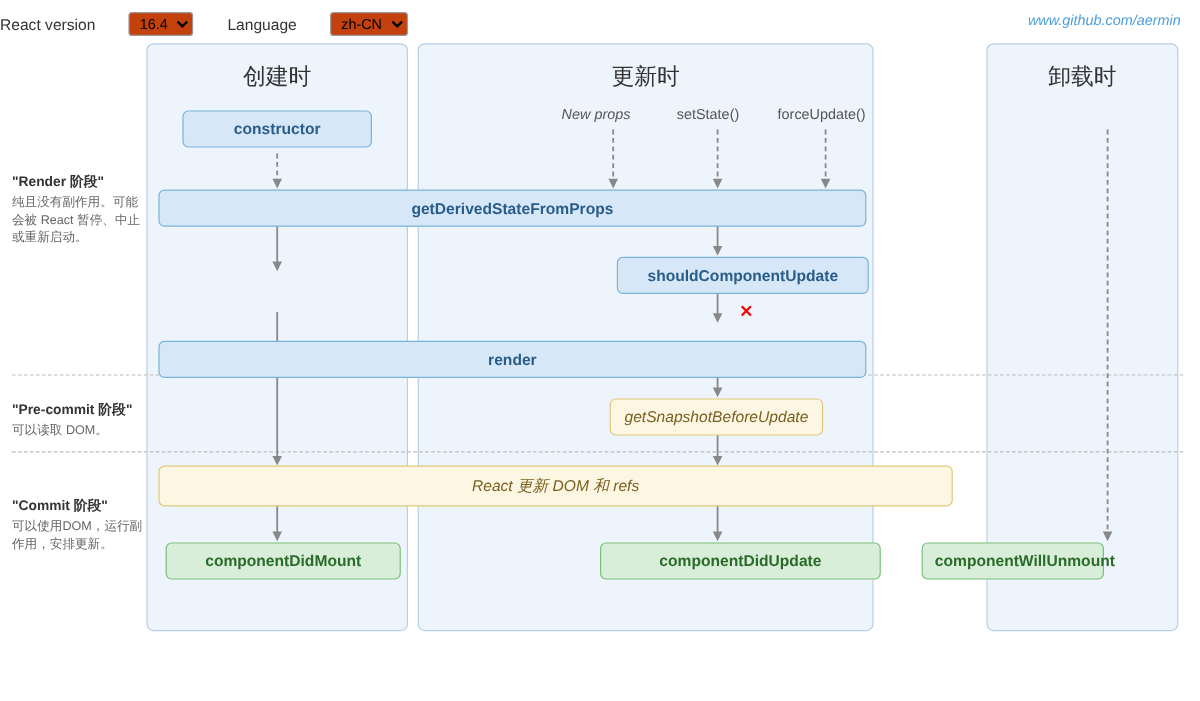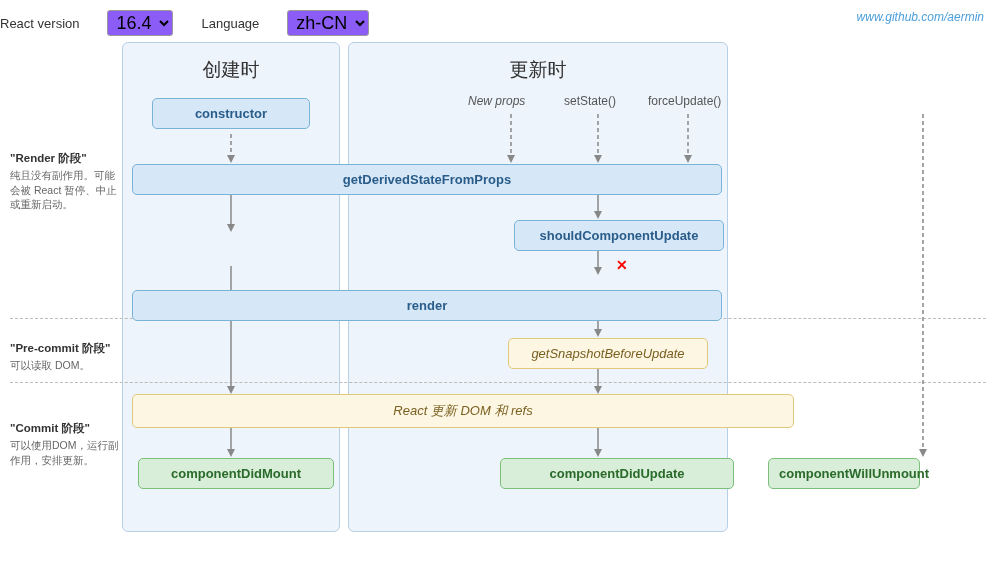--- a/index.html
+++ b/index.html
@@ -18,22 +18,22 @@
       justify-content: flex-start;
       gap: 28px;
       padding: 10px 16px 6px 0;
       font-size: 13px;
       color: #333;
     }
     .top-bar select {
       border: 1px solid #999;
       border-radius: 3px;
       padding: 1px 4px;
-      font-size: 18px;
-      background: #8b5cf6;
+      font-size: 12px;
+      background: #c2410c;
     }
 
     .github-link {
       position: absolute;
       top: 10px;
       right: 16px;
       font-size: 12px;
       color: #4a9eda;
       font-style: italic;
     }
@@ -162,20 +162,23 @@
   </div>
 
   <div style="margin-left: 108px; position:relative; height:490px;">
 
     <div class="col-create">
       <div class="col-title">创建时</div>
     </div>
     <div class="col-update">
       <div class="col-title">更新时</div>
     </div>
+    <div class="col-unmount">
+      <div class="col-title">卸载时</div>
+    </div>
 
     <div style="position:absolute; left:-108px; right:0; top:276px; border-top:1px dashed #bbb;"></div>
     <div style="position:absolute; left:-108px; right:0; top:340px; border-top:1px dashed #bbb;"></div>
 
     <svg style="position:absolute;top:0;left:0;width:100%;height:490px;pointer-events:none;">
 
       <line x1="113" y1="92" x2="113" y2="118" stroke="#888" stroke-width="1.5" stroke-dasharray="4,3"></line>
       <polygon points="113,121 109,113 117,113" fill="#888"></polygon>
 
       <line x1="113" y1="152" x2="113" y2="186" stroke="#888" stroke-width="1.5"></line>
@@ -235,21 +238,21 @@
     </div>
 
     <div style="position:absolute; top:178px; left:396px; width:210px;">
       <div class="box box-blue">shouldComponentUpdate</div>
     </div>
 
     <div style="position:absolute; top:248px; left:14px; width:590px;">
       <div class="box box-blue">render</div>
     </div>
 
-    <div style="position:absolute; top:296px; left:390px; width:200px;">
+    <div style="position:absolute; top:296px; left:390px; width:178px;">
       <div class="box box-yellow">getSnapshotBeforeUpdate</div>
     </div>
 
     <div style="position:absolute; top:352px; left:14px; width:662px;">
       <div class="box box-yellow">React 更新 DOM 和 refs</div>
     </div>
 
     <div style="position:absolute; top:416px; left:20px; width:196px;">
       <div class="box box-green">componentDidMount</div>
     </div>

